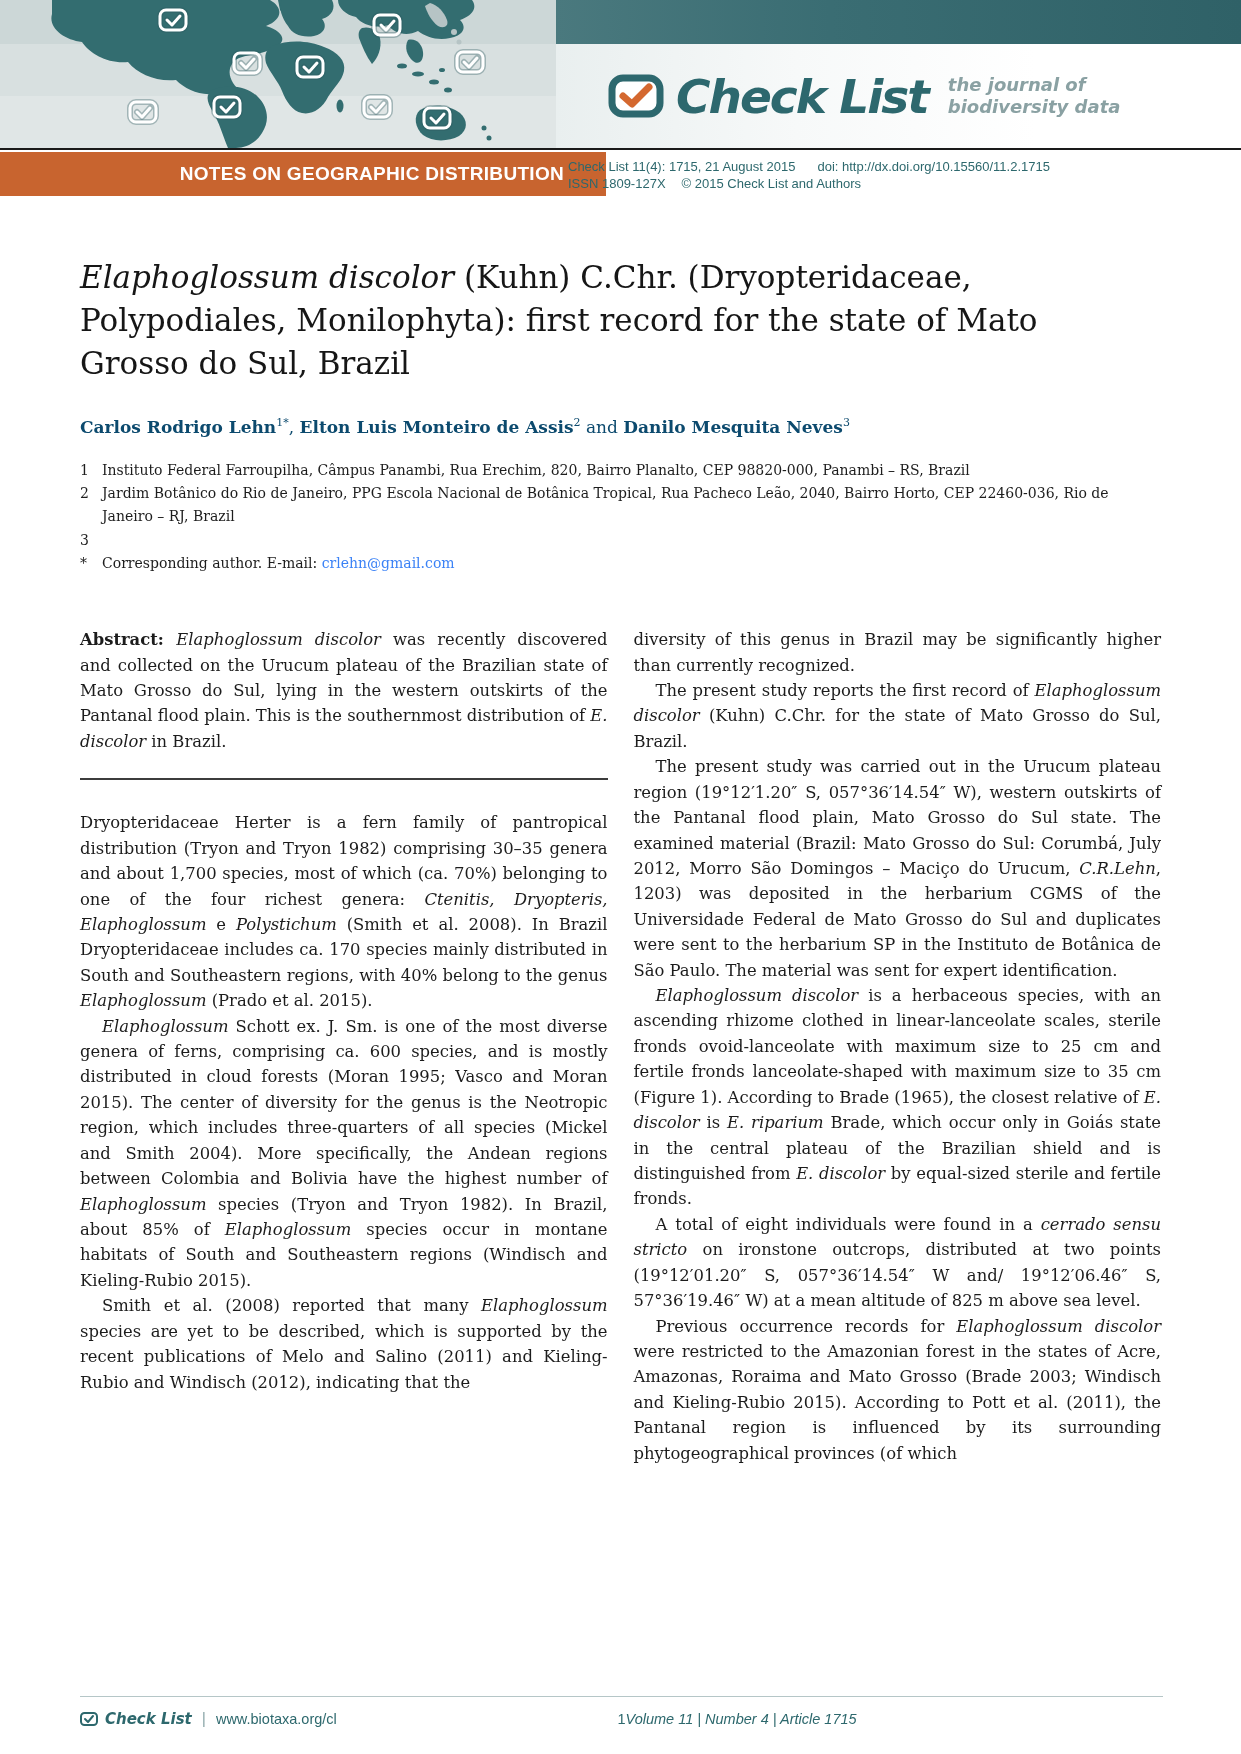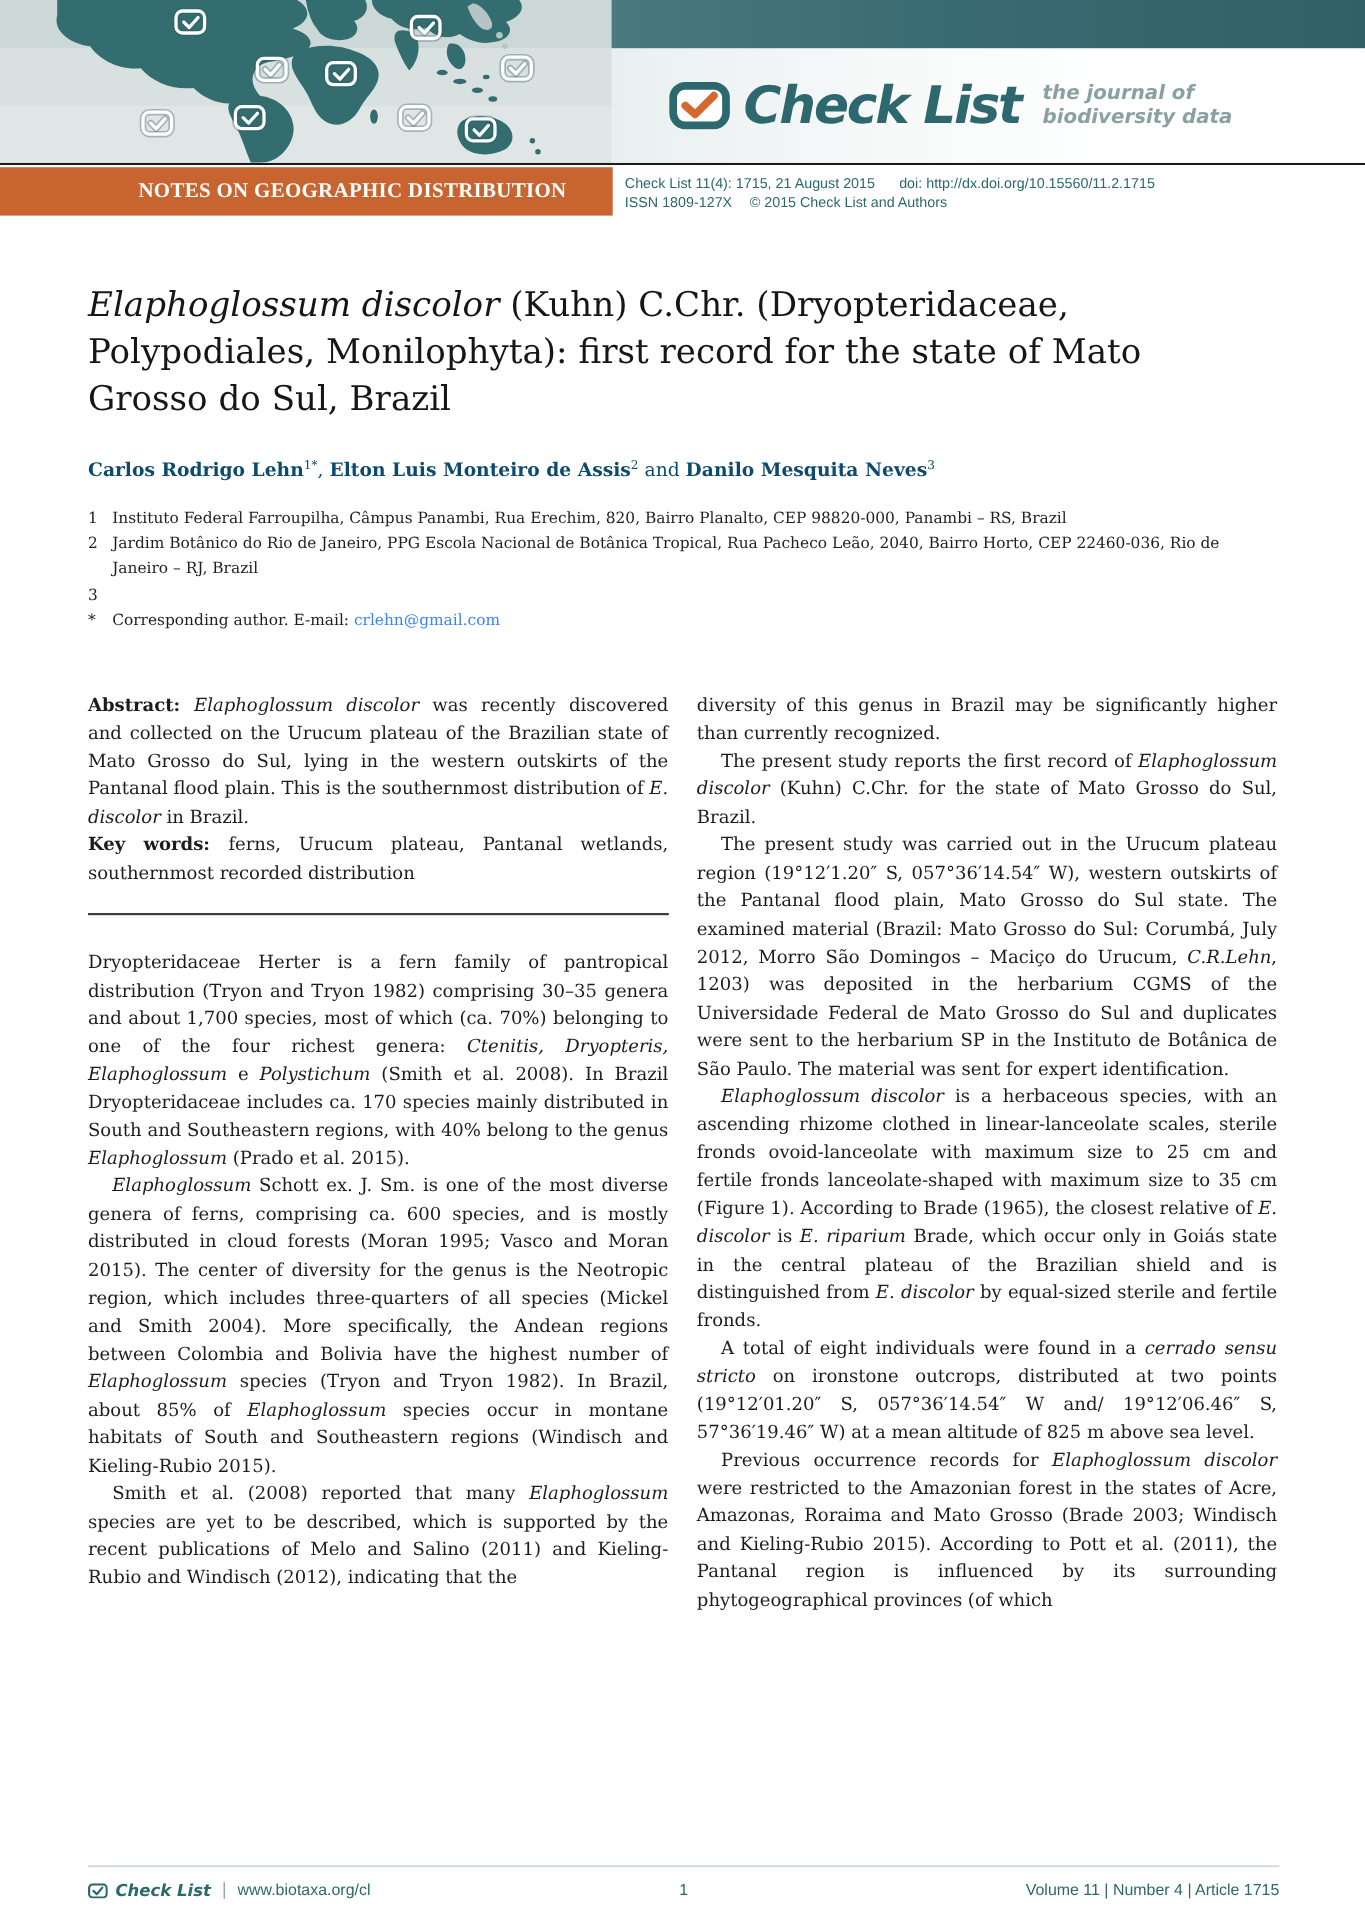--- a/index.html
+++ b/index.html
@@ -14,22 +14,22 @@
   .logo-box{position:absolute;left:556px;top:44px;width:685px;height:104px;
             background:linear-gradient(90deg,#e9efef 0%,#f7f9f9 35%,#ffffff 70%);
             display:flex;align-items:center;padding-left:52px;box-sizing:border-box;}
   .logo-name{font-family:"DejaVu Sans",sans-serif;font-weight:bold;font-style:italic;
              font-size:47px;color:#2d686e;letter-spacing:-2px;margin-left:12px;}
   .tagline{margin-left:20px;font-family:"DejaVu Sans",sans-serif;font-style:italic;font-weight:bold;
            font-size:18px;line-height:1.22;color:#8aa1a3;}
 
   
   .banner-row{position:relative;height:46px;}
-  .banner{position:absolute;left:0;top:2px;width:557px;height:44px;background:#c8642f;
-          color:#ffffff;font-family:Liberation Serif, serif;font-weight:bold;font-size:19px;
+  .banner{position:absolute;left:0;top:2px;width:606px;height:44px;background:#c8642f;
+          color:#ffffff;font-family:Liberation Sans, sans-serif;font-weight:bold;font-size:19px;
           text-align:right;line-height:44px;padding-right:42px;box-sizing:border-box;letter-spacing:.3px;}
   .citation{position:absolute;left:568px;top:8px;color:#2d686d;
             font-family:"Liberation Sans",sans-serif;font-size:13px;line-height:17px;}
   .citation .gap{display:inline-block;width:22px;}
 
   
   .article-head{padding:0 80px;}
   h1.title{margin:60px 0 0;font-weight:400;font-size:31px;line-height:1.38;max-width:1020px;color:#161616;}
   .authors{margin-top:32px;font-size:17px;color:#0c4a6e;}
   .authors sup{font-size:11px;}
@@ -50,21 +50,21 @@
   .bd{font-weight:bold;}
 
   
   .footer{position:absolute;left:80px;right:78px;bottom:26px;border-top:1px solid #b5c6c7;
           padding-top:13px;display:flex;align-items:center;color:#2d686d;
           font-family:"Liberation Sans",sans-serif;font-size:14.5px;}
   .f-left{display:flex;align-items:center;gap:7px;flex:1;}
   .f-brand{font-family:"DejaVu Sans",sans-serif;font-weight:bold;font-style:italic;font-size:15px;color:#2d686d;}
   .f-sep{color:#8fa9ab;font-size:16px;margin:0 3px;}
   .f-center{flex:none;}
-  .f-right{flex:1;text-align:right;}
+  .f-right{flex:1;font-style:italic;}
   sup{vertical-align:super;}
 </style>
 </head>
 <body>
 
 <div id="page">
 
   <div class="masthead">
     <svg class="map" width="1241" height="148" viewBox="0 0 1241 148">
       <defs>
@@ -158,21 +158,20 @@
       <div class="affil">
         <span class="mk">*</span>
         <span><span>Corresponding author. E-mail: </span><span class="link">crlehn@gmail.com</span></span>
       </div>
     </div>
   </div>
 
   <div class="cols">
     <div class="col">
       <p class="blk abstract"><span class="bd">Abstract: </span><span class="it">Elaphoglossum discolor</span><span> was recently discovered and collected on the Urucum plateau of the Brazilian state of Mato Grosso do Sul, lying in the western outskirts of the Pantanal flood plain. This is the southernmost distribution of </span><span class="it">E. discolor</span><span> in Brazil.</span></p>
-      <p class="blk keywords"><span class="bd">Key words: </span><span>ferns, Urucum plateau, Pantanal wetlands, southernmost recorded distribution</span></p>
       <div class="rule"></div>
       <p class="blk"><span>Dryopteridaceae Herter is a fern family of pantropical distribution (Tryon and Tryon 1982) comprising 30–35 genera and about 1,700 species, most of which (ca. 70%) belonging to one of the four richest genera: </span><span class="it">Ctenitis, Dryopteris, Elaphoglossum</span><span> e </span><span class="it">Polystichum</span><span> (Smith et al. 2008). In Brazil Dryopteridaceae includes ca. 170 species mainly distributed in South and Southeastern regions, with 40% belong to the genus </span><span class="it">Elaphoglossum</span><span> (Prado et al. 2015).</span></p>
       <p class="blk ind"><span class="it">Elaphoglossum</span><span> Schott ex. J. Sm. is one of the most diverse genera of ferns, comprising ca. 600 species, and is mostly distributed in cloud forests (Moran 1995; Vasco and Moran 2015). The center of diversity for the genus is the Neotropic region, which includes three-quarters of all species (Mickel and Smith 2004). More specifically, the Andean regions between Colombia and Bolivia have the highest number of </span><span class="it">Elaphoglossum</span><span> species (Tryon and Tryon 1982). In Brazil, about 85% of </span><span class="it">Elaphoglossum</span><span> species occur in montane habitats of South and Southeastern regions (Windisch and Kieling-Rubio 2015).</span></p>
       <p class="blk ind"><span>Smith et al. (2008) reported that many </span><span class="it">Elaphoglossum</span><span> species are yet to be described, which is supported by the recent publications of Melo and Salino (2011) and Kieling-Rubio and Windisch (2012), indicating that the</span></p>
     </div>
     <div class="col">
       <p class="blk"><span>diversity of this genus in Brazil may be significantly higher than currently recognized.</span></p>
       <p class="blk ind"><span>The present study reports the first record of </span><span class="it">Elaphoglossum discolor</span><span> (Kuhn) C.Chr. for the state of Mato Grosso do Sul, Brazil.</span></p>
       <p class="blk ind"><span>The present study was carried out in the Urucum plateau region (19°12′1.20″ S, 057°36′14.54″ W), western outskirts of the Pantanal flood plain, Mato Grosso do Sul state. The examined material (Brazil: Mato Grosso do Sul: Corumbá, July 2012, Morro São Domingos – Maciço do Urucum, </span><span class="it">C.R.Lehn</span><span>, 1203) was deposited in the herbarium CGMS of the Universidade Federal de Mato Grosso do Sul and duplicates were sent to the herbarium SP in the Instituto de Botânica de São Paulo. The material was sent for expert identification.</span></p>
       <p class="blk ind"><span class="it">Elaphoglossum discolor</span><span> is a herbaceous species, with an ascending rhizome clothed in linear-lanceolate scales, sterile fronds ovoid-lanceolate with maximum size to 25 cm and fertile fronds lanceolate-shaped with maximum size to 35 cm (Figure 1). According to Brade (1965), the closest relative of </span><span class="it">E. discolor</span><span> is </span><span class="it">E. riparium</span><span> Brade, which occur only in Goiás state in the central plateau of the Brazilian shield and is distinguished from </span><span class="it">E. discolor</span><span> by equal-sized sterile and fertile fronds.</span></p>

